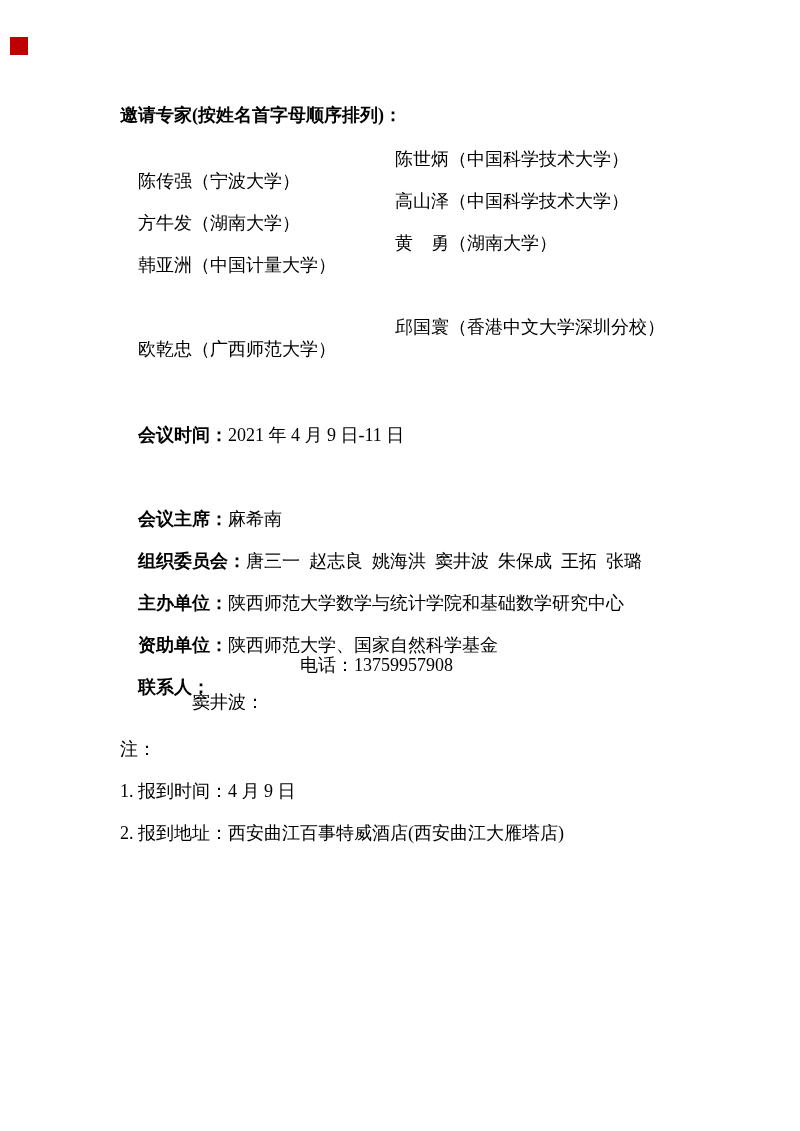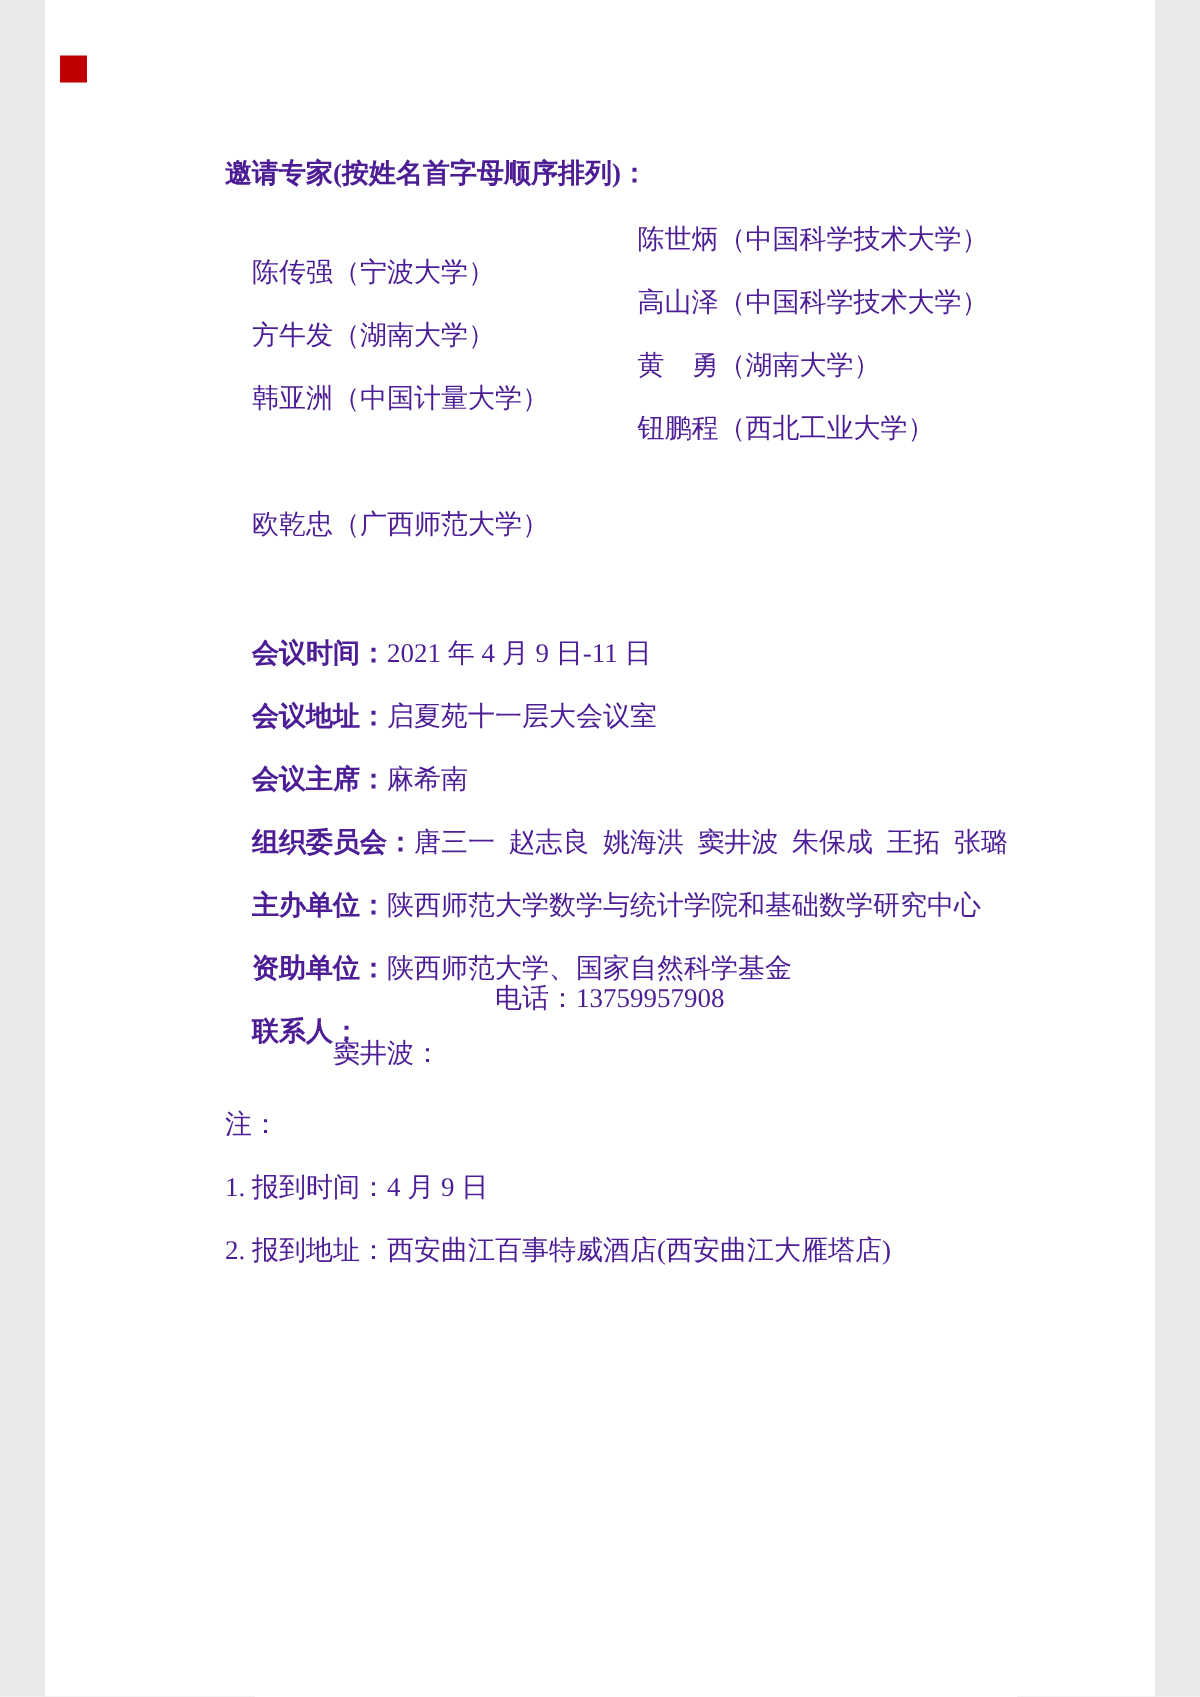--- a/index.html
+++ b/index.html
@@ -1,21 +1,21 @@
 <!DOCTYPE html>
 <html><head>
 <meta charset="utf-8">
 <style>
   html,body{margin:0;padding:0;background:#e9e9e9;}
   .page{
     position:relative;
-    width:740px;height:1131px;
+    width:800px;height:1131px;
     margin:0 auto;
     background:#ffffff;
-    color:#4c1d95;
+    color:#000000;
     font-family:"Liberation Serif","DejaVu Serif",serif;
     overflow:hidden;
   }
   .marker{
     position:absolute;left:10px;top:37px;
     width:18px;height:18px;
     background:#c00000;
   }
   .line{
     position:absolute;left:120px;width:640px;
@@ -42,31 +42,28 @@
   </div>
   <div class="line" style="top:190px">
     <span>方牛发（湖南大学）</span>
     <span class="col2">高山泽（中国科学技术大学）</span>
   </div>
   <div class="line" style="top:232px">
     <span>韩亚洲（中国计量大学）</span>
     <span class="col2">黄　勇（湖南大学）</span>
   </div>
   <div class="line" style="top:274px">
-    <span class="col2">钮鹏程（西北工业大学）</span>
   </div>
   <div class="line" style="top:316px">
     <span>欧乾忠（广西师范大学）</span>
+    <span class="col2">邱国寰（香港中文大学深圳分校）</span>
   </div>
 
   <div class="line" style="top:402px">
     <span class="bold">会议时间：</span><span>2021 年 4 月 9 日-11 日</span>
-  </div>
-  <div class="line" style="top:444px">
-    <span class="bold">会议地址：</span><span>启夏苑十一层大会议室</span>
   </div>
   <div class="line" style="top:486px">
     <span class="bold">会议主席：</span><span>麻希南</span>
   </div>
   <div class="line" style="top:528px">
     <span class="bold">组织委员会：</span><span>唐三一  赵志良  姚海洪  窦井波  朱保成  王拓  张璐</span>
   </div>
   <div class="line" style="top:570px">
     <span class="bold">主办单位：</span><span>陕西师范大学数学与统计学院和基础数学研究中心</span>
   </div>

